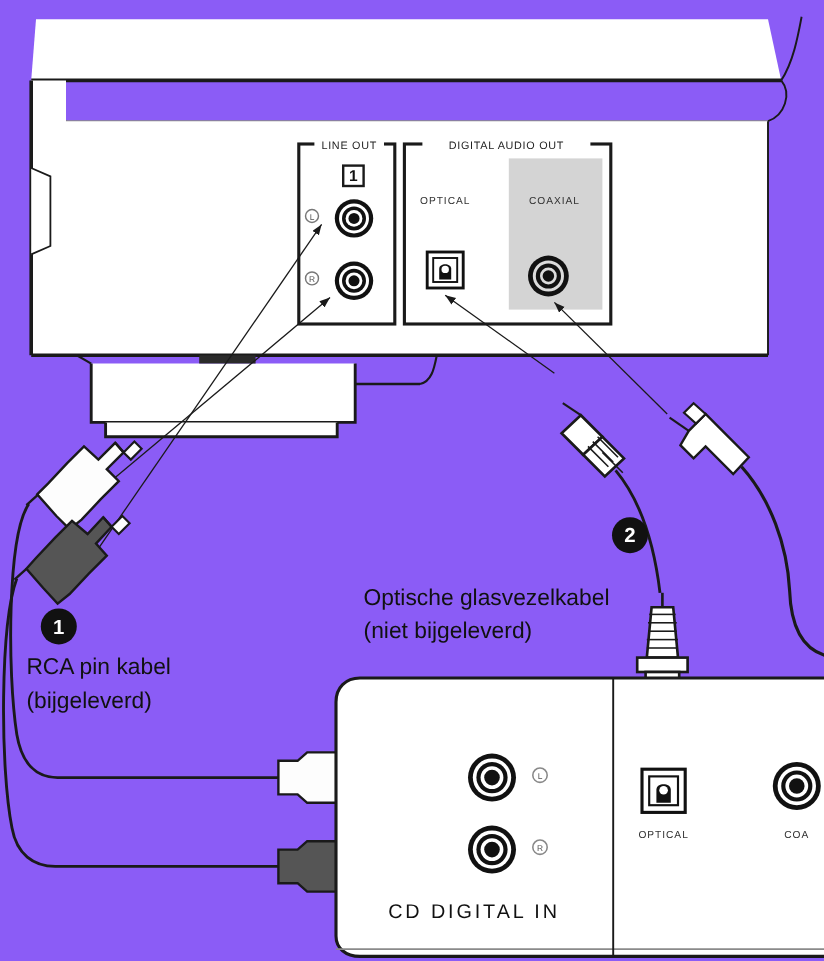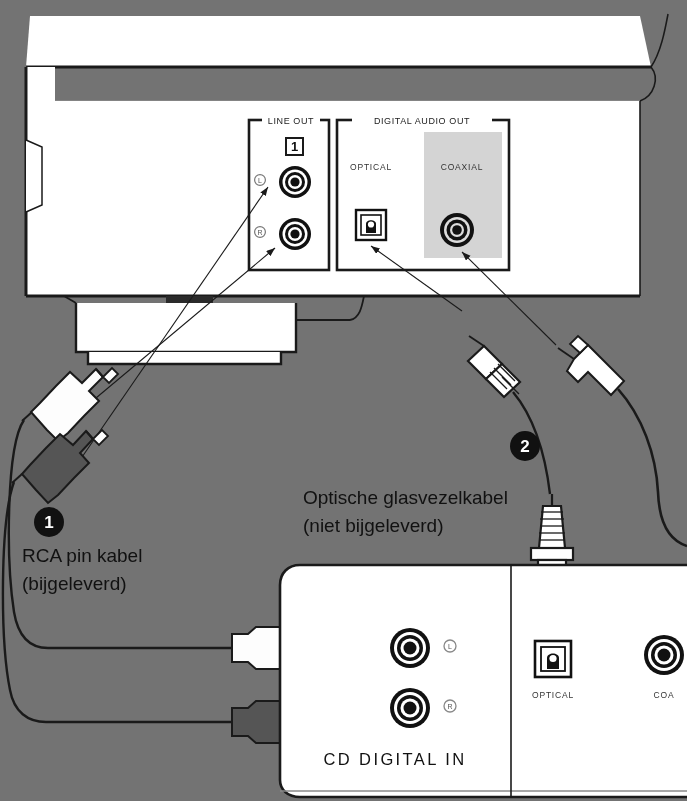--- a/index.html
+++ b/index.html
@@ -8,21 +8,21 @@
     padding: 0;
     background: #ffffff;
   }
   body {
     font-family: "Liberation Sans", sans-serif;
   }
   #diagram-root {
     position: relative;
     width: 687px;
     height: 801px;
-    background: #737373;
+    background: #8b5cf6;
     overflow: hidden;
   }
   #diagram-svg {
     position: absolute;
     left: 0;
     top: 0;
     width: 687px;
     height: 801px;
     display: block;
   }

